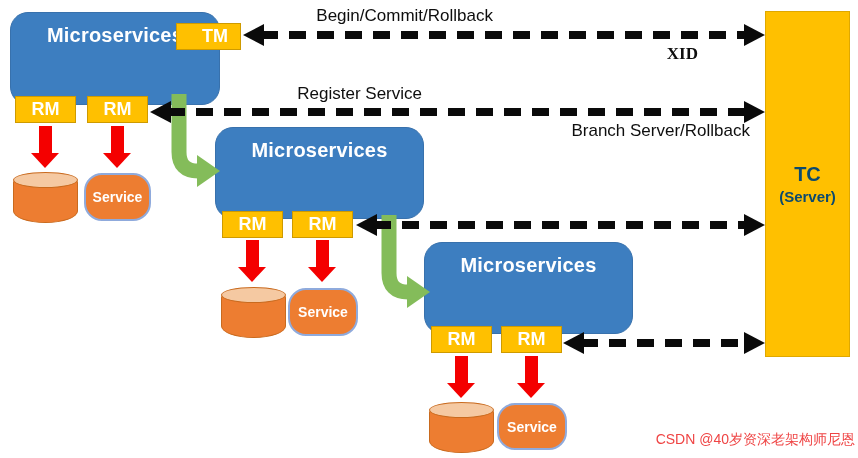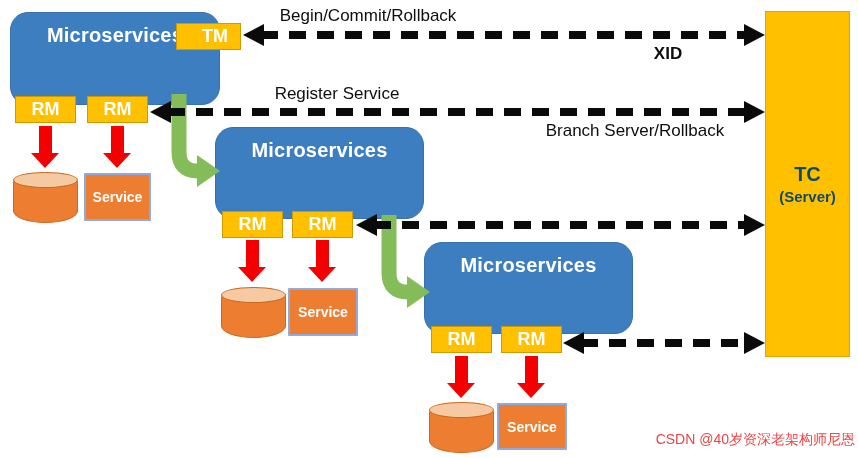--- a/index.html
+++ b/index.html
@@ -74,21 +74,21 @@
     position:absolute; left:0; right:0; top:19px; text-align:center;
     color:#ffffff; font-weight:bold; font-size:20px;margin-top:41px;
   }
   .pos-db1 { left:13px;  top:172px; }
   .pos-db2 { left:221px; top:287px; }
   .pos-db3 { left:429px; top:402px; }
 
   
   .service-box {
     position:absolute; background:#ED7D31; border:2px solid #8FAADC;
-    border-radius:1px; box-sizing:border-box; z-index:2;
+    border-radius:18px; box-sizing:border-box; z-index:2;
     display:flex; align-items:center; justify-content:center;
     color:#ffffff; font-weight:bold; font-size:14px;
   }
   .pos-sv1 { left:84px;  top:173px; width:67px; height:48px; }
   .pos-sv2 { left:288px; top:288px; width:70px; height:48px; }
   .pos-sv3 { left:497px; top:403px; width:70px; height:47px; }
 
   
   .green-arrow { position:absolute; z-index:2; }
   .pos-g1 { left:165px; top:94px;  }
@@ -103,22 +103,22 @@
   .dh { position:absolute; width:0; height:0; top:0;
         border-top:11px solid transparent; border-bottom:11px solid transparent; }
   .dh-left  { left:0;  border-right:21px solid #0A0A0A; }
   .dh-right { right:0; border-left:21px solid #0A0A0A; }
   .pos-da1 { left:243px; top:24px;  width:522px; }
   .pos-da2 { left:150px; top:101px; width:615px; }
   .pos-da3 { left:356px; top:214px; width:409px; }
   .pos-da4 { left:563px; top:332px; width:202px; }
 
   
-  .msg { position:absolute; color:#0E0E0E; font-size:17px; text-align:center; z-index:4; }
-  .msg-bold { font-weight:bold; }
+  .msg { position:absolute; color:#0E0E0E; font-size:17px; text-align:right; z-index:4; }
+  .msg-bold { font-weight:bold;font-family:Liberation Serif, serif; }
   .pos-l-begin    { left:243px; top:6px;   width:250px; }
   .pos-l-xid      { left:638px; top:44px;  width:60px;  }
   .pos-l-register { left:252px; top:84px;  width:170px; }
   .pos-l-branch   { left:520px; top:121px; width:230px; }
 
   
   .watermark {
     position:absolute; right:3px; top:431px; z-index:5;
     color:#ef4444; font-size:14px;
   }

